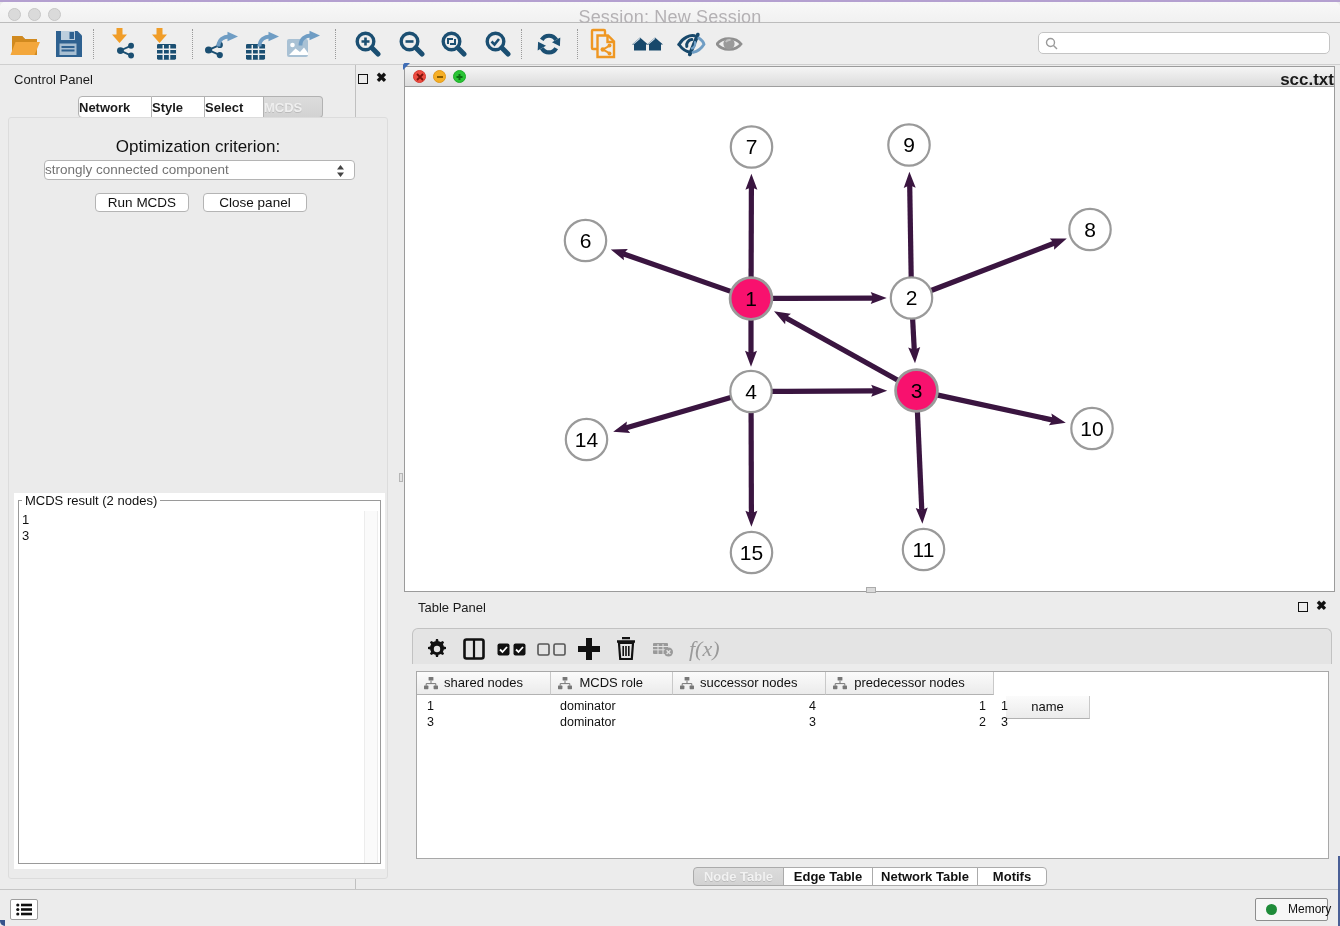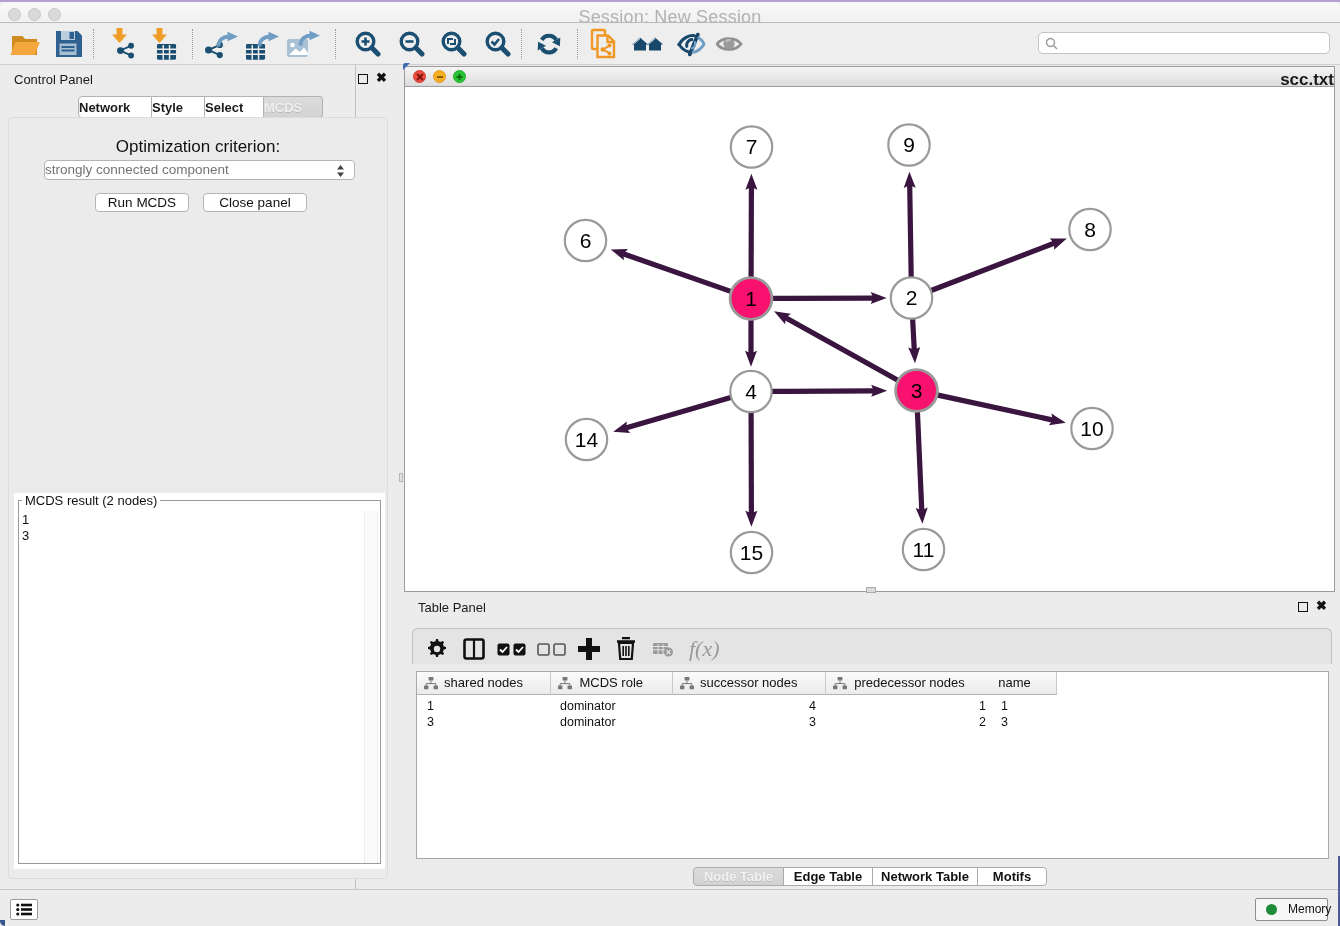--- a/index.html
+++ b/index.html
@@ -371,21 +371,21 @@
       <div class="hcell" style="left:409px;width:168px;text-decoration:underline;"><svg width="14" height="13" viewBox="0 0 14 13" style="position:absolute;left:7px;top:5px;">
           <g fill="#777">
             <rect x="4.6" y="0" width="4.8" height="3.6" rx="0.6"></rect>
             <rect x="0" y="8.6" width="4.4" height="3.6" rx="0.6"></rect>
             <rect x="9.6" y="8.6" width="4.4" height="3.6" rx="0.6"></rect>
           </g>
           <g stroke="#777" stroke-width="1" fill="none">
             <path d="M7 3.6 v3 M2.2 8.6 v-2 h9.6 v2"></path>
           </g>
         </svg><span class="t">predecessor nodes</span></div>
-      <div class="hcell" style="left:556px;width:84px;"><span class="t">name</span></div>
+      <div class="hcell" style="left:589px;width:84px;margin-top:24px;"><span class="t">name</span></div>
       <div class="cell" style="left:10px;top:26.0px;">1</div>
       <div class="cell" style="left:143px;top:26.0px;">dominator</div>
       <div class="cell" style="left:290px;top:26.0px;width:109px;text-align:right;">4</div>
       <div class="cell" style="left:460px;top:26.0px;width:109px;text-align:right;">1</div>
       <div class="cell" style="left:584px;top:26.0px;">1</div>
       <div class="cell" style="left:10px;top:41.5px;">3</div>
       <div class="cell" style="left:143px;top:41.5px;">dominator</div>
       <div class="cell" style="left:290px;top:41.5px;width:109px;text-align:right;">3</div>
       <div class="cell" style="left:460px;top:41.5px;width:109px;text-align:right;">2</div>
       <div class="cell" style="left:584px;top:41.5px;">3</div>

